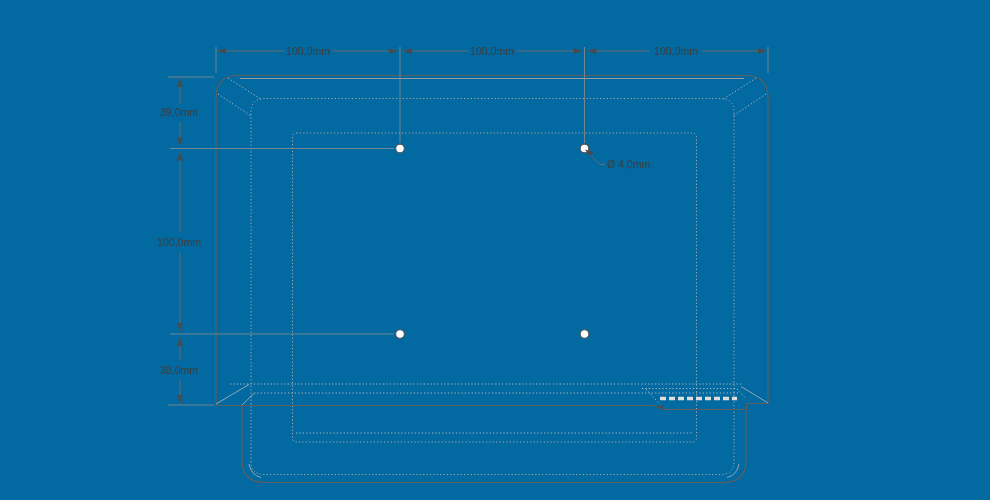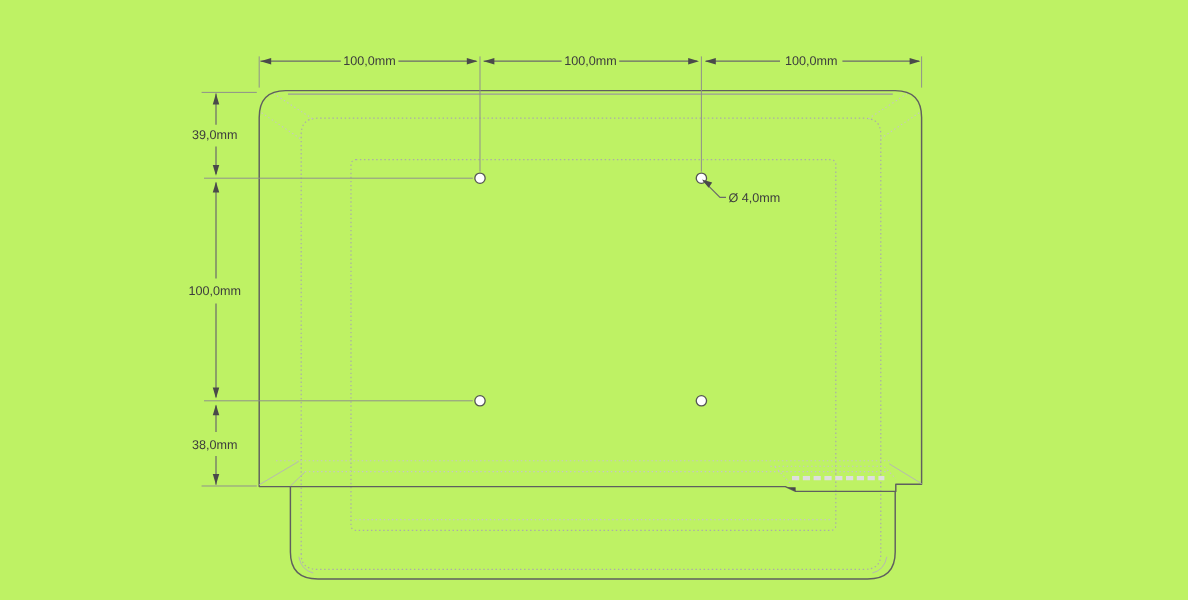--- a/index.html
+++ b/index.html
@@ -5,21 +5,21 @@
   html, body {
     margin: 0;
     padding: 0;
     background: #ffffff;
     font-family: "Liberation Sans", sans-serif;
   }
   .stage {
     position: relative;
     width: 990px;
     height: 500px;
-    background: #bef264;
+    background: #0369a1;
     overflow: hidden;
   }
   svg { display: block; }
   .dim-text {
     font-family: "Liberation Sans", sans-serif;
     font-size: 10.5px;
     fill: #3d3d3d;
   }
   .dim-line   { stroke: #6a6a6a; stroke-width: 1; fill: none; }
   .ext-line   { stroke: #8d8d8d; stroke-width: 0.8; fill: none; }

